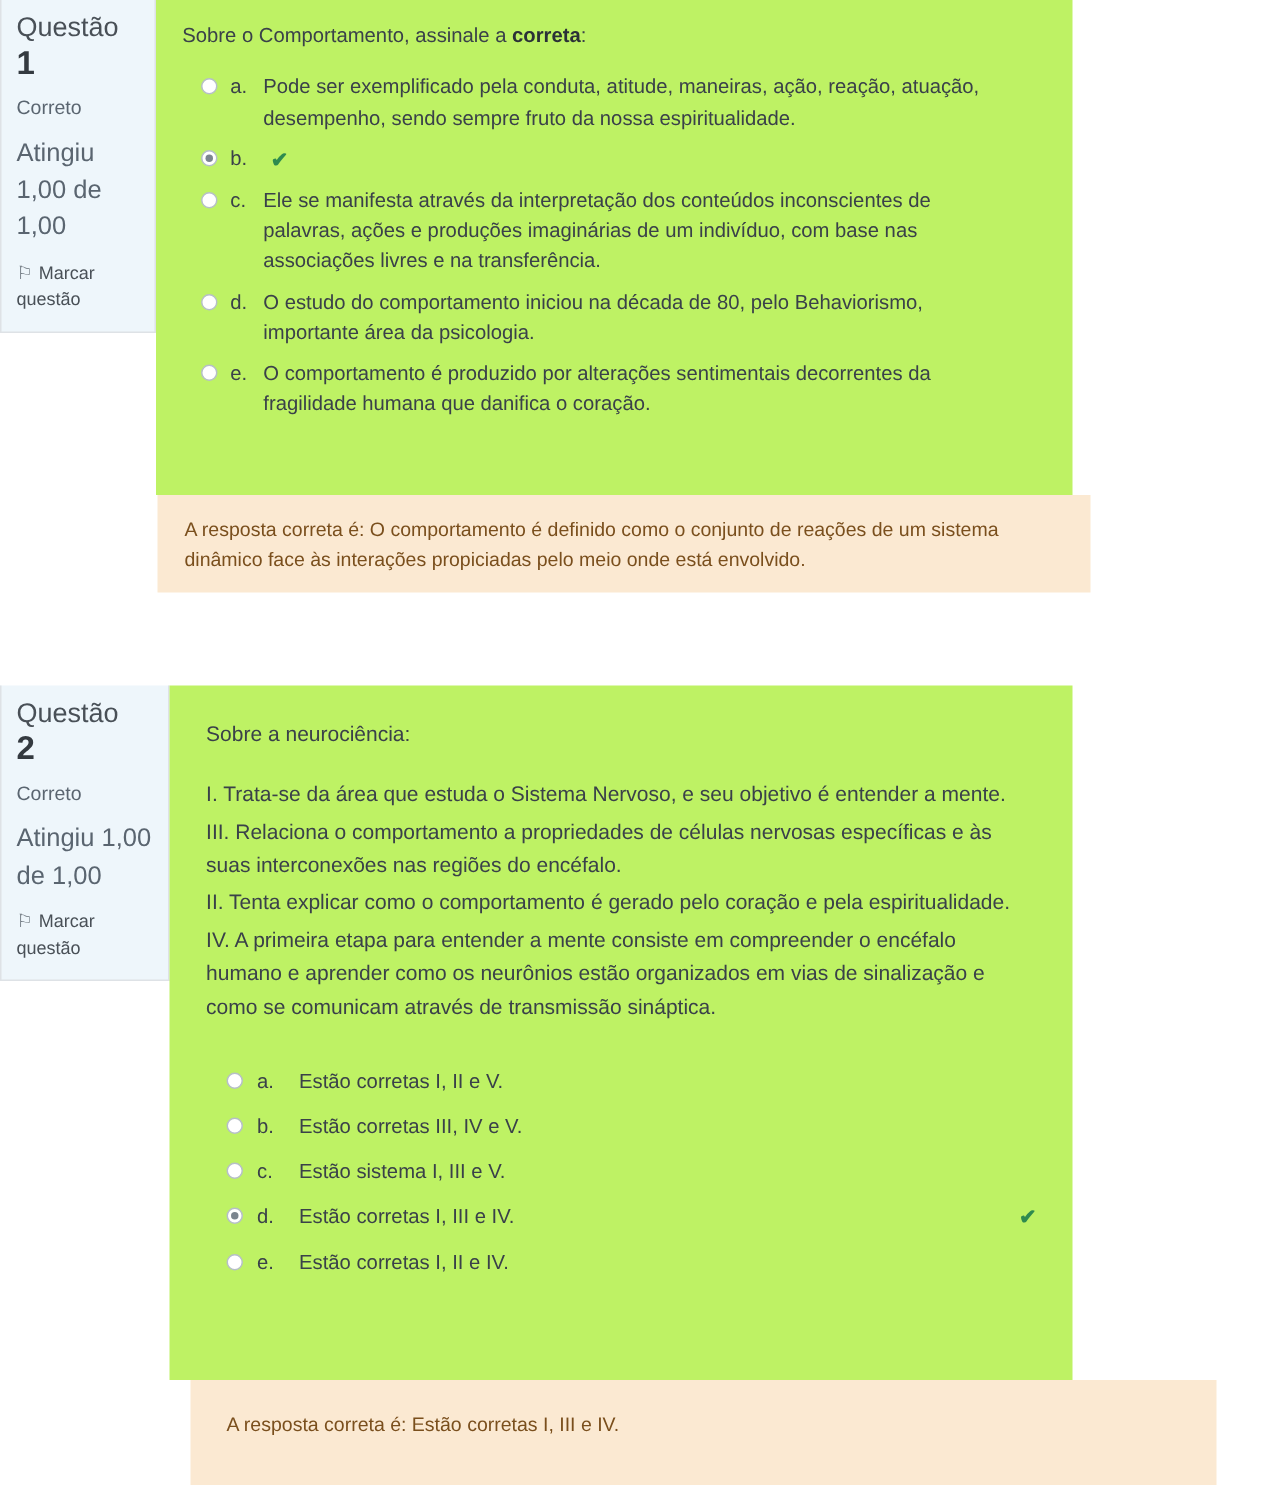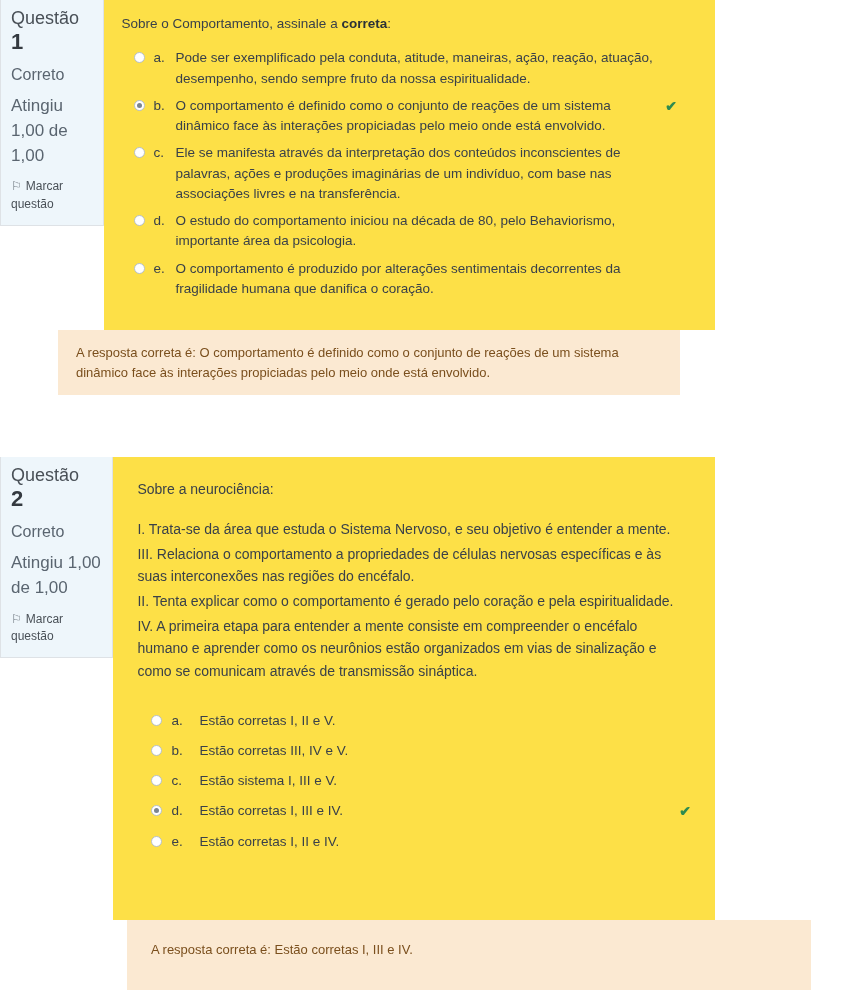--- a/index.html
+++ b/index.html
@@ -43,40 +43,40 @@
   }
   .qinfo .qnum {
     font-size: 22px;
     font-weight: bold;
     color: #343a40;
     line-height: 1.2;
     margin-bottom: 8px;
   }
   .qinfo .qstate {
     margin-bottom: 8px;
-    font-size: 16px;
+    font-size: 13px;
   }
   .qinfo .qgrade {
     margin-bottom: 10px;
     font-size: 17px;
   }
   .qinfo .qflag {
     font-size: 12px;
     color: #495057;
     cursor: pointer;
   }
   .qinfo .qflag .flag-glyph {
     display: inline-block;
     margin-right: 4px;
     color: #6c757d;
   }
 
   
   .qcontent {
-    background: #fde047;
+    background: #bef264;
     padding: 14px 18px 18px 18px;
     font-size: 13.5px;
     line-height: 1.5;
     color: #3a4149;
   }
 
   .qtext { margin-bottom: 6px; }
   .qtext b { font-weight: bold; color: #2b3137; }
 
   .stmt-list p { margin: 0 0 2px 0; }
@@ -131,21 +131,21 @@
     color: #7a4f1d;
     font-size: 13px;
     line-height: 1.5;
     padding: 13px 18px;
   }
 
   
   #q1 { position: absolute; left: 0; top: 0; }
   #q1 .qinfo { width: 105px; min-height: 178px; margin-top: 0; }
   #q1 .qcontent { width: 622px; min-height: 330px; }
-  #q1 .feedback { width: 622px; margin-left: 58px; }
+  #q1 .feedback { width: 622px; margin-left: 105px; }
   #q1 .answers { padding-left: 12px; padding-right: 20px; }
 
   
   #q2 { position: absolute; left: 0; top: 457px; }
   #q2 .qinfo { width: 127px; min-height: 192px; }
   #q2 .qcontent { width: 684px; min-height: 463px; padding: 22px 24px 40px 24px; }
   #q2 .feedback { width: 684px; margin-left: 127px; padding: 20px 24px 30px 24px; }
   #q2 .stmt-list { margin-top: 18px; font-size: 14px; line-height: 1.62; }
   #q2 .answers { margin-top: 28px; padding-left: 14px; }
   #q2 .answer-row { margin-bottom: 10px; }
@@ -177,21 +177,20 @@
 
         <div class="answer-row">
           <span class="radio"></span>
           <span class="opt-letter">a.</span>
           <span class="opt-text">Pode ser exemplificado pela conduta, atitude, maneiras, ação, reação, atuação, desempenho, sendo sempre fruto da nossa espiritualidade.</span>
         </div>
 
         <div class="answer-row">
           <span class="radio checked"></span>
           <span class="opt-letter">b.</span>
-          <span class="opt-text">O comportamento é definido como o conjunto de reações de um sistema dinâmico face às interações propiciadas pelo meio onde está envolvido.</span>
           <span class="tick">✔</span>
         </div>
 
         <div class="answer-row">
           <span class="radio"></span>
           <span class="opt-letter">c.</span>
           <span class="opt-text">Ele se manifesta através da interpretação dos conteúdos inconscientes de palavras, ações e produções imaginárias de um indivíduo, com base nas associações livres e na transferência.</span>
         </div>
 
         <div class="answer-row">

